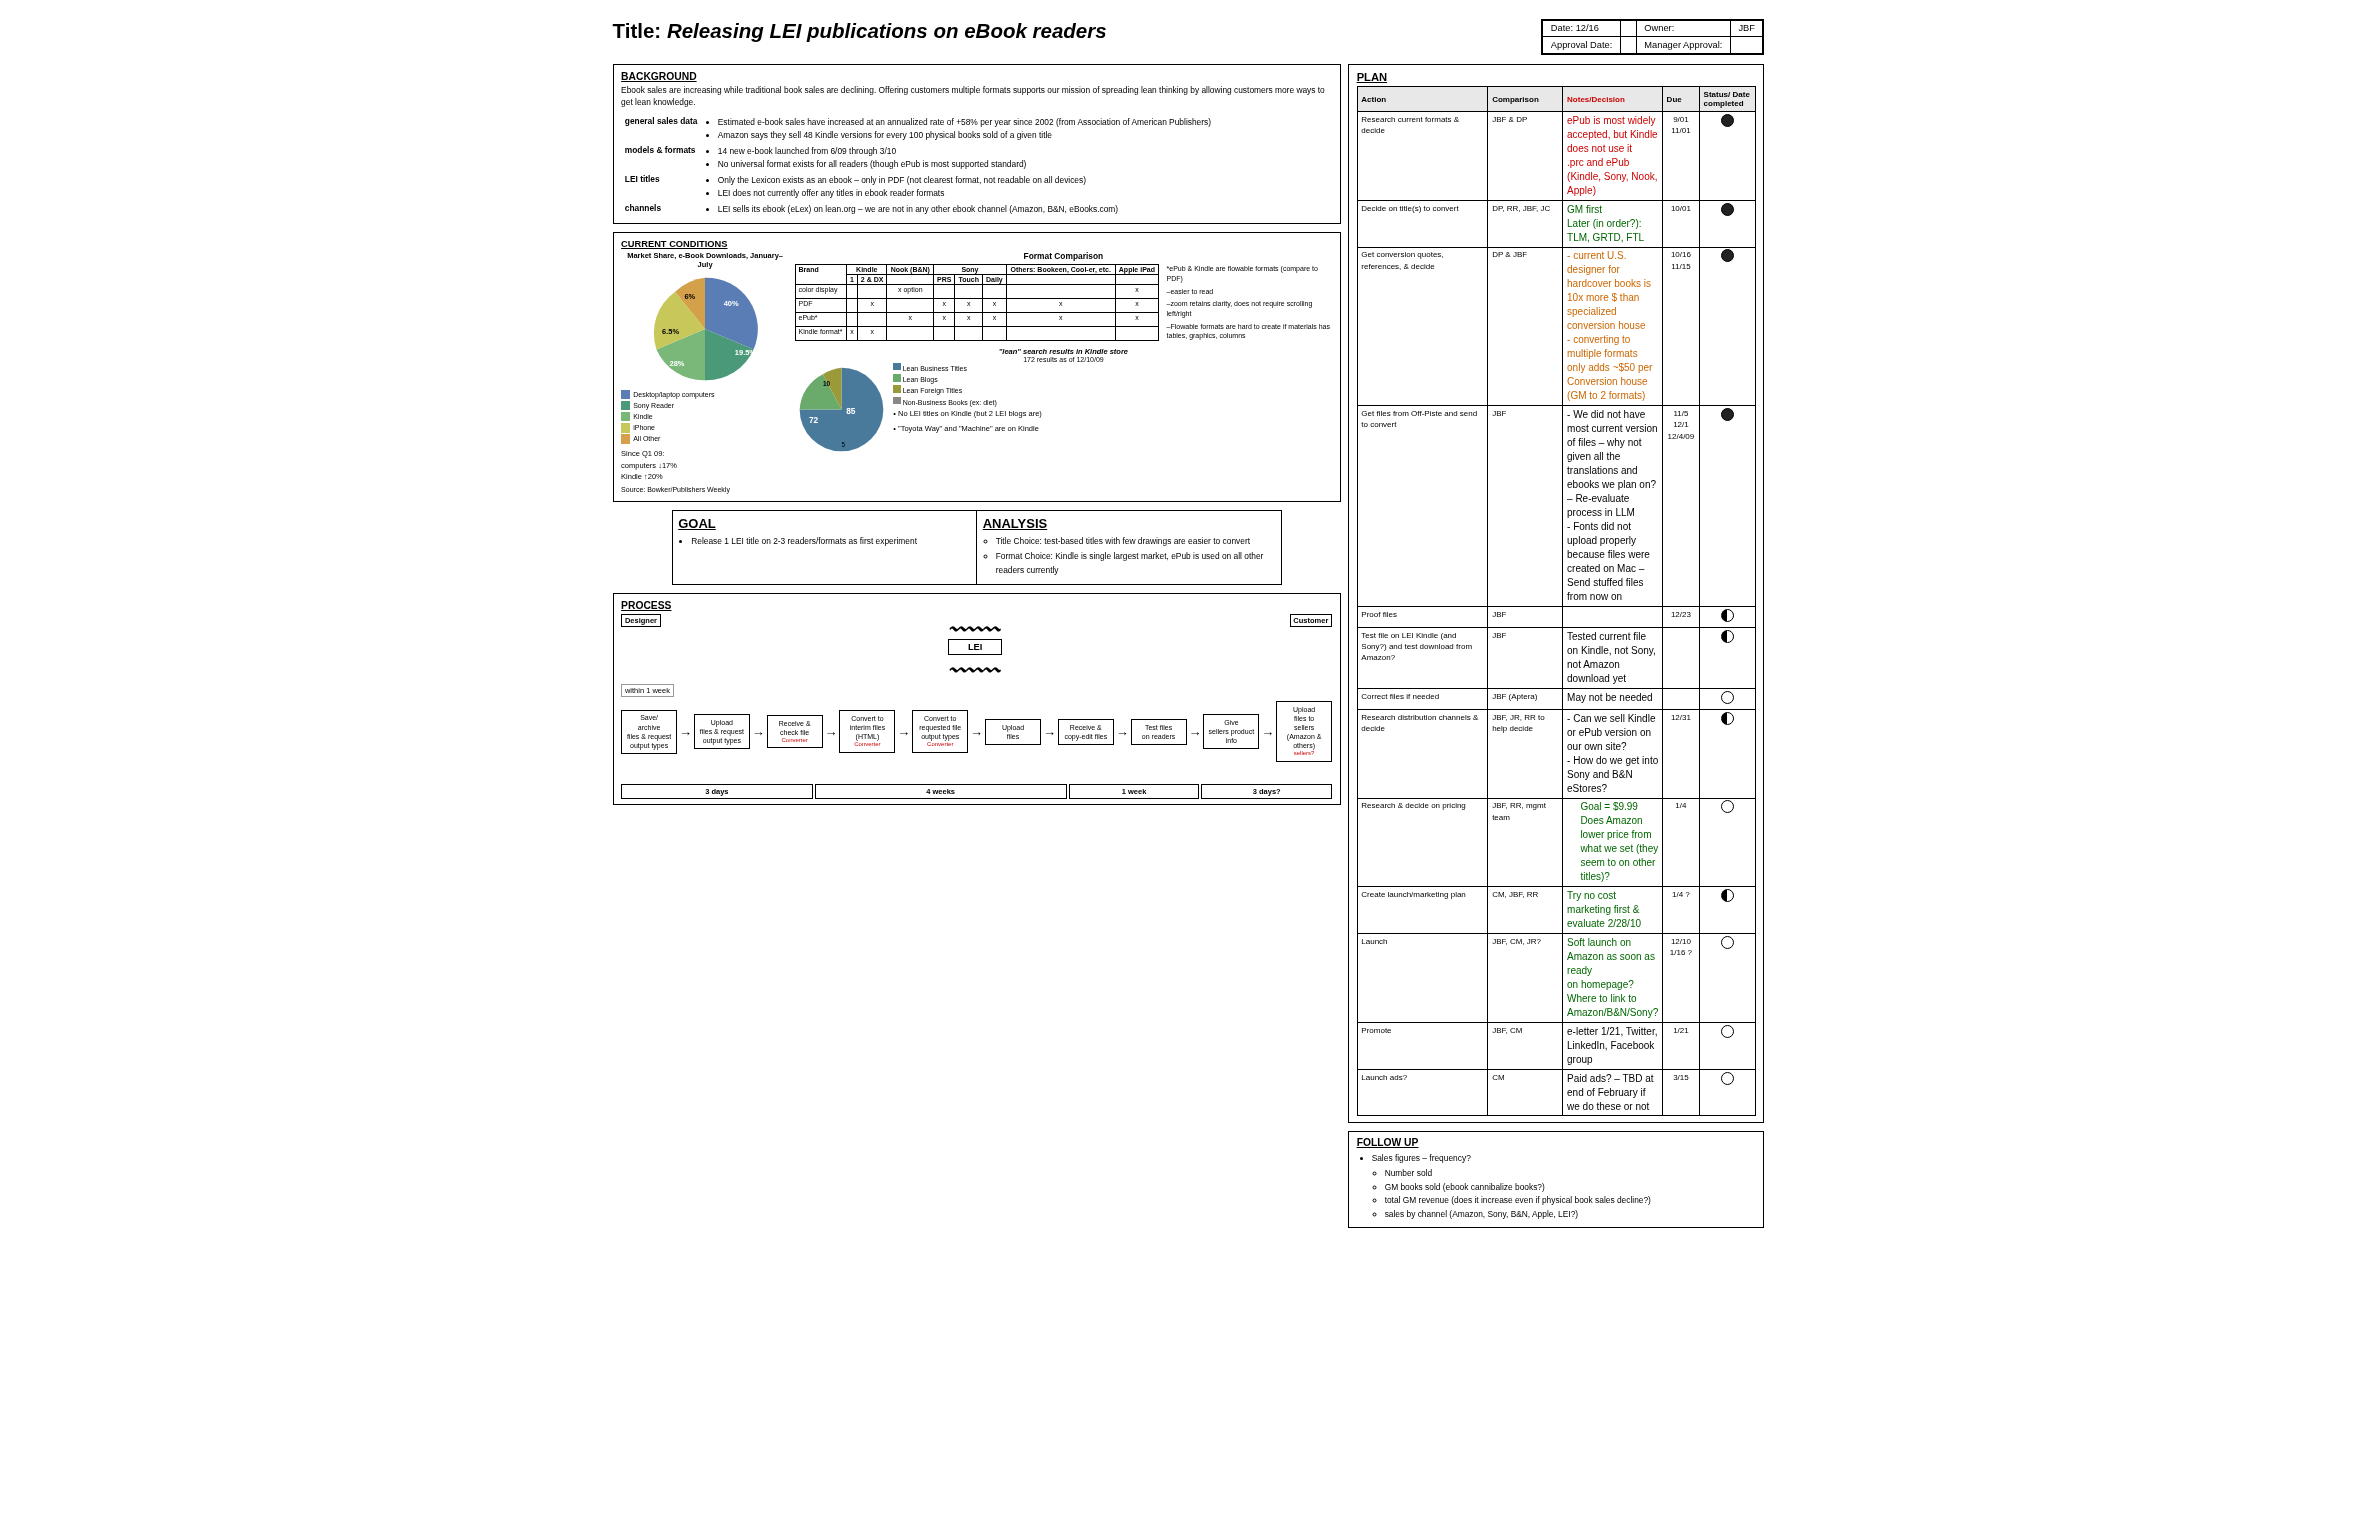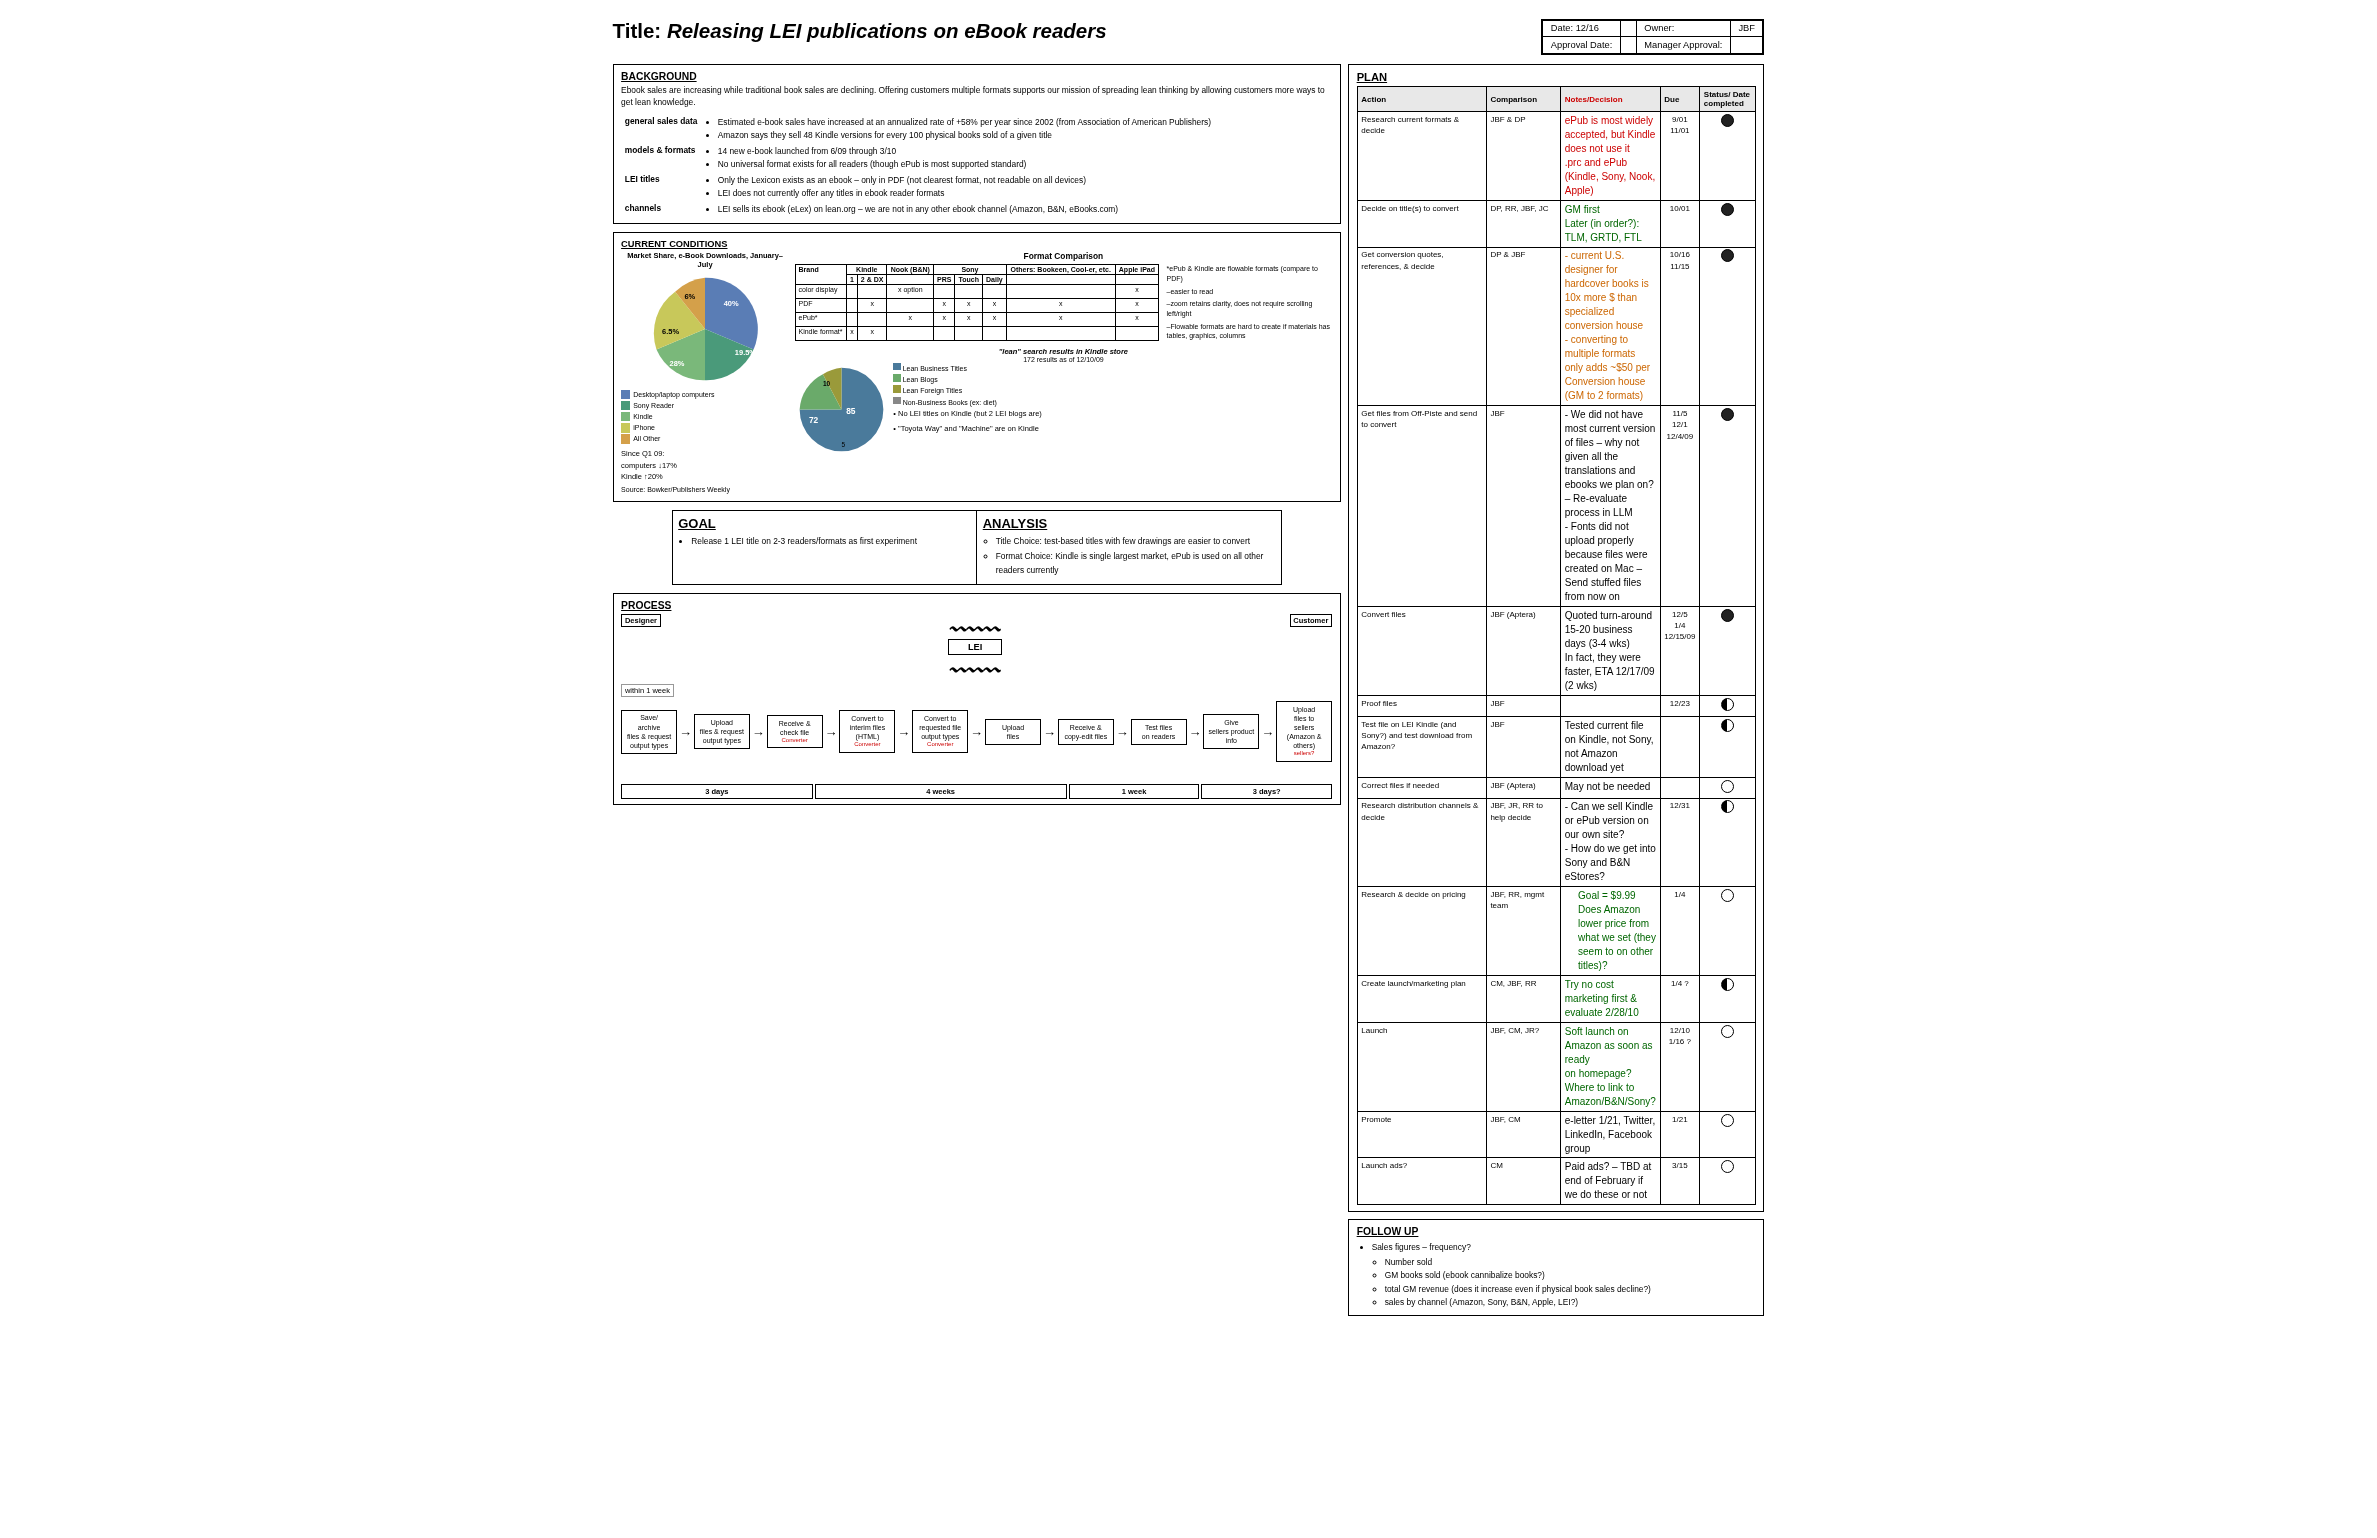--- a/index.html
+++ b/index.html
@@ -743,30 +743,20 @@
     <td>Get files from Off-Piste and send to convert</td>
     <td>JBF</td>
     <td class="notes-cell " style="white-space:pre-wrap;">- We did not have most current version of files – why not given all the translations and ebooks we plan on? – Re-evaluate process in LLM
 - Fonts did not upload properly because files were created on Mac – Send stuffed files from now on</td>
     <td style="text-align:center; white-space:pre-wrap;">11/5
 12/1
 12/4/09</td>
     <td class="status-cell"><span class="circle-icon circle-filled"></span></td>
   </tr>
               <tr>
-    <td>Convert files</td>
-    <td>JBF (Aptera)</td>
-    <td class="notes-cell " style="white-space:pre-wrap;">Quoted turn-around 15-20 business days (3-4 wks)
-In fact, they were faster, ETA 12/17/09 (2 wks)</td>
-    <td style="text-align:center; white-space:pre-wrap;">12/5
-1/4
-12/15/09</td>
-    <td class="status-cell"><span class="circle-icon circle-filled"></span></td>
-  </tr>
-              <tr>
     <td>Proof files</td>
     <td>JBF</td>
     <td class="notes-cell " style="white-space:pre-wrap;"></td>
     <td style="text-align:center; white-space:pre-wrap;">12/23</td>
     <td class="status-cell"><span class="circle-icon circle-half"></span></td>
   </tr>
               <tr>
     <td>Test file on LEI Kindle (and Sony?) and test download from Amazon?</td>
     <td>JBF</td>
     <td class="notes-cell " style="white-space:pre-wrap;">Tested current file on Kindle, not Sony, not Amazon download yet</td>

